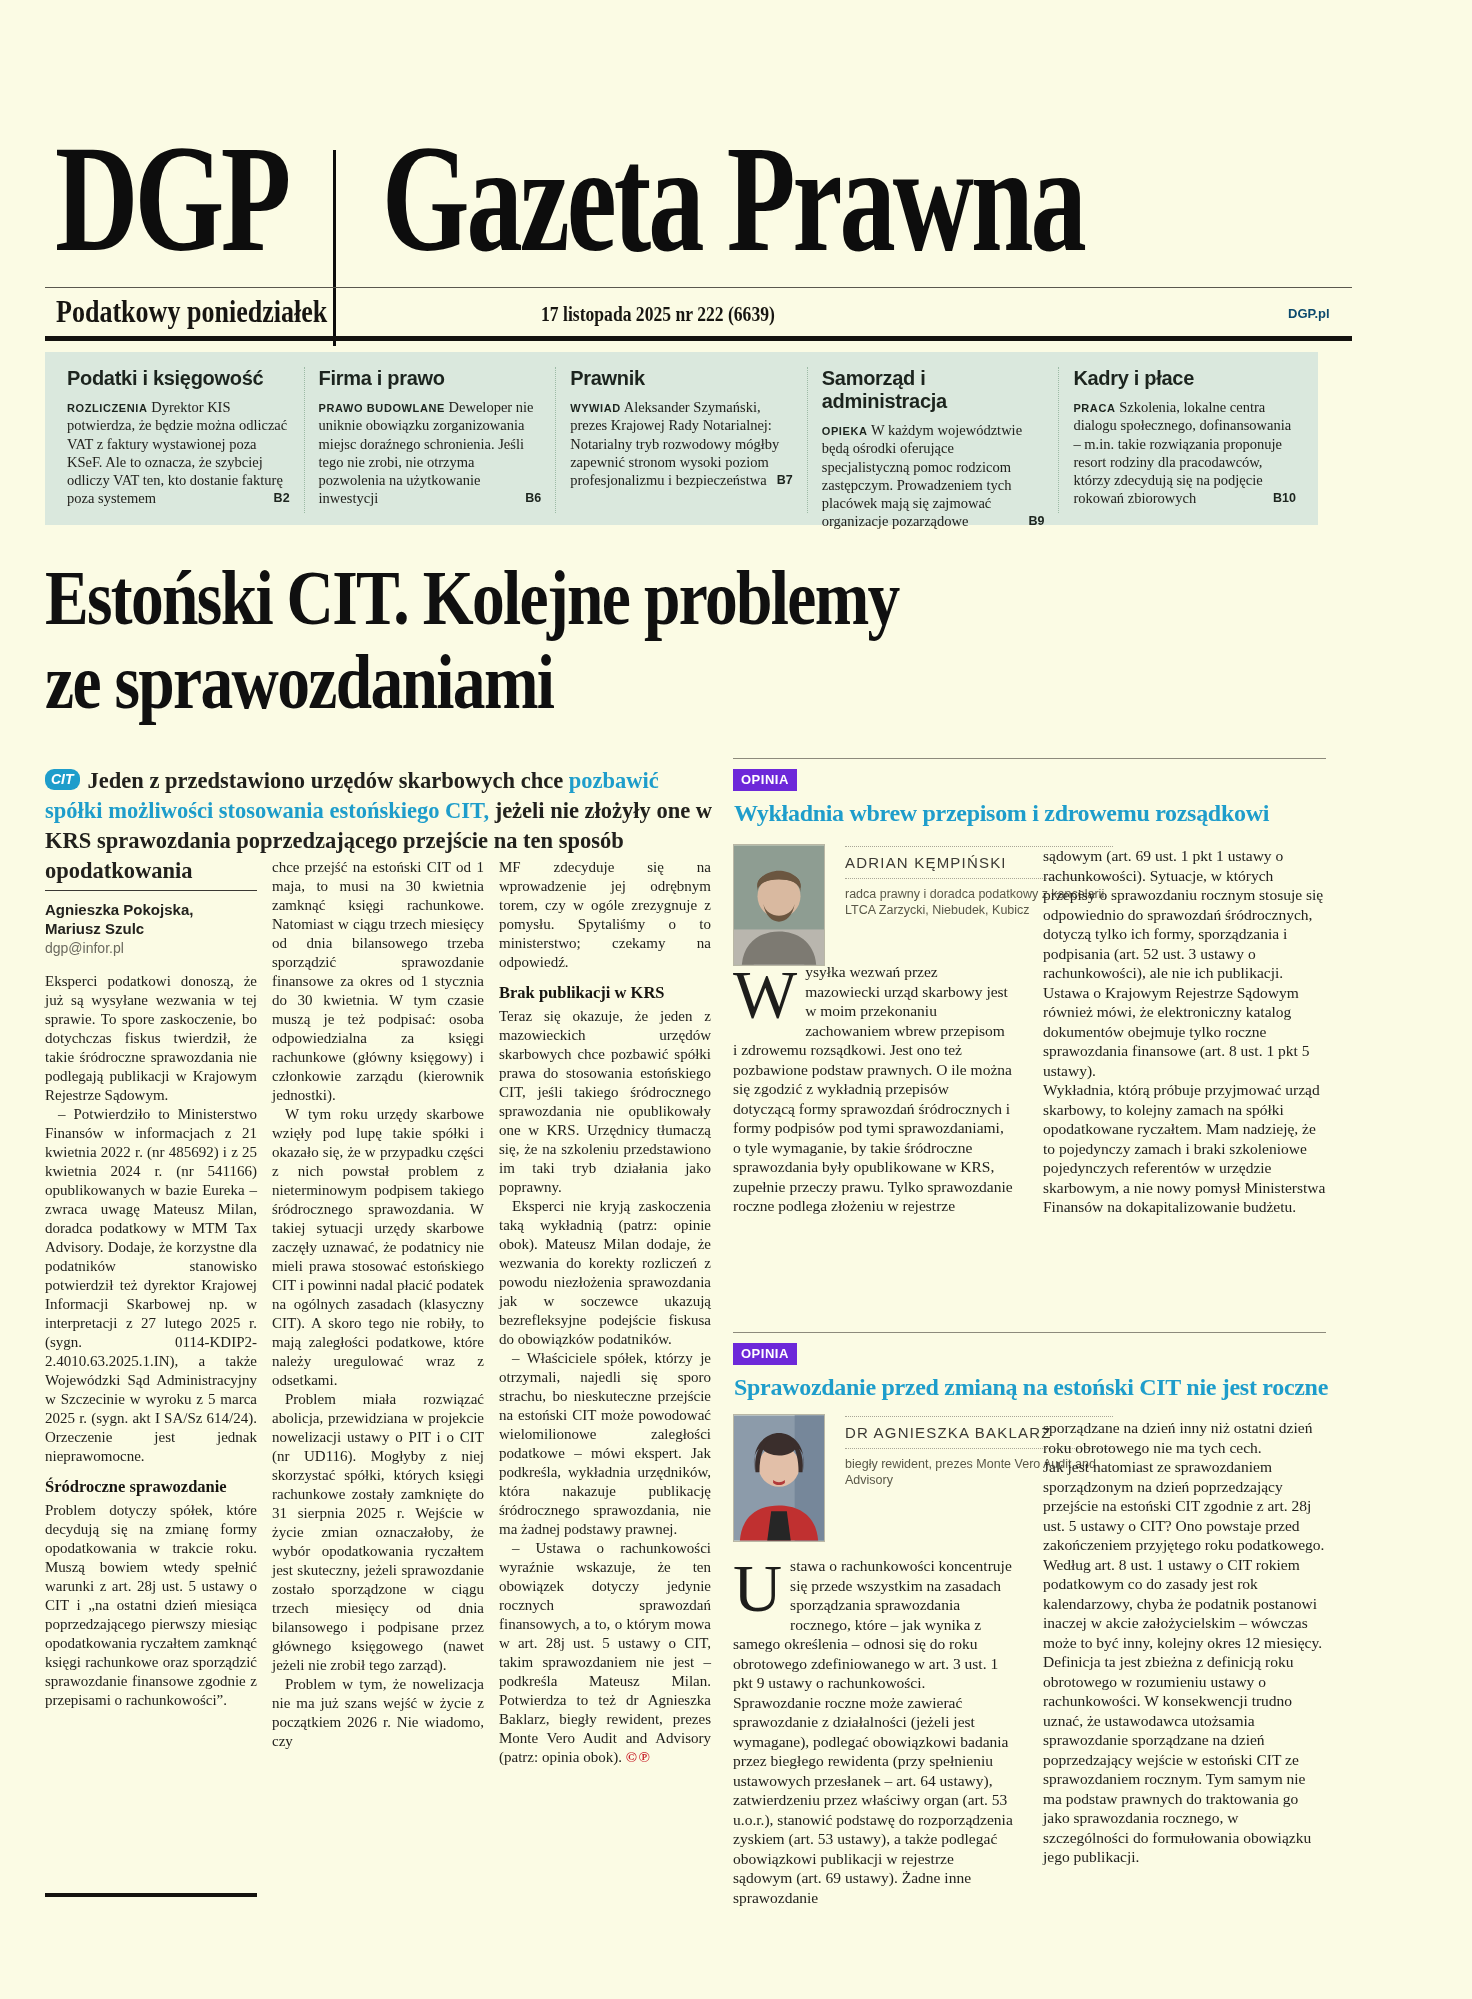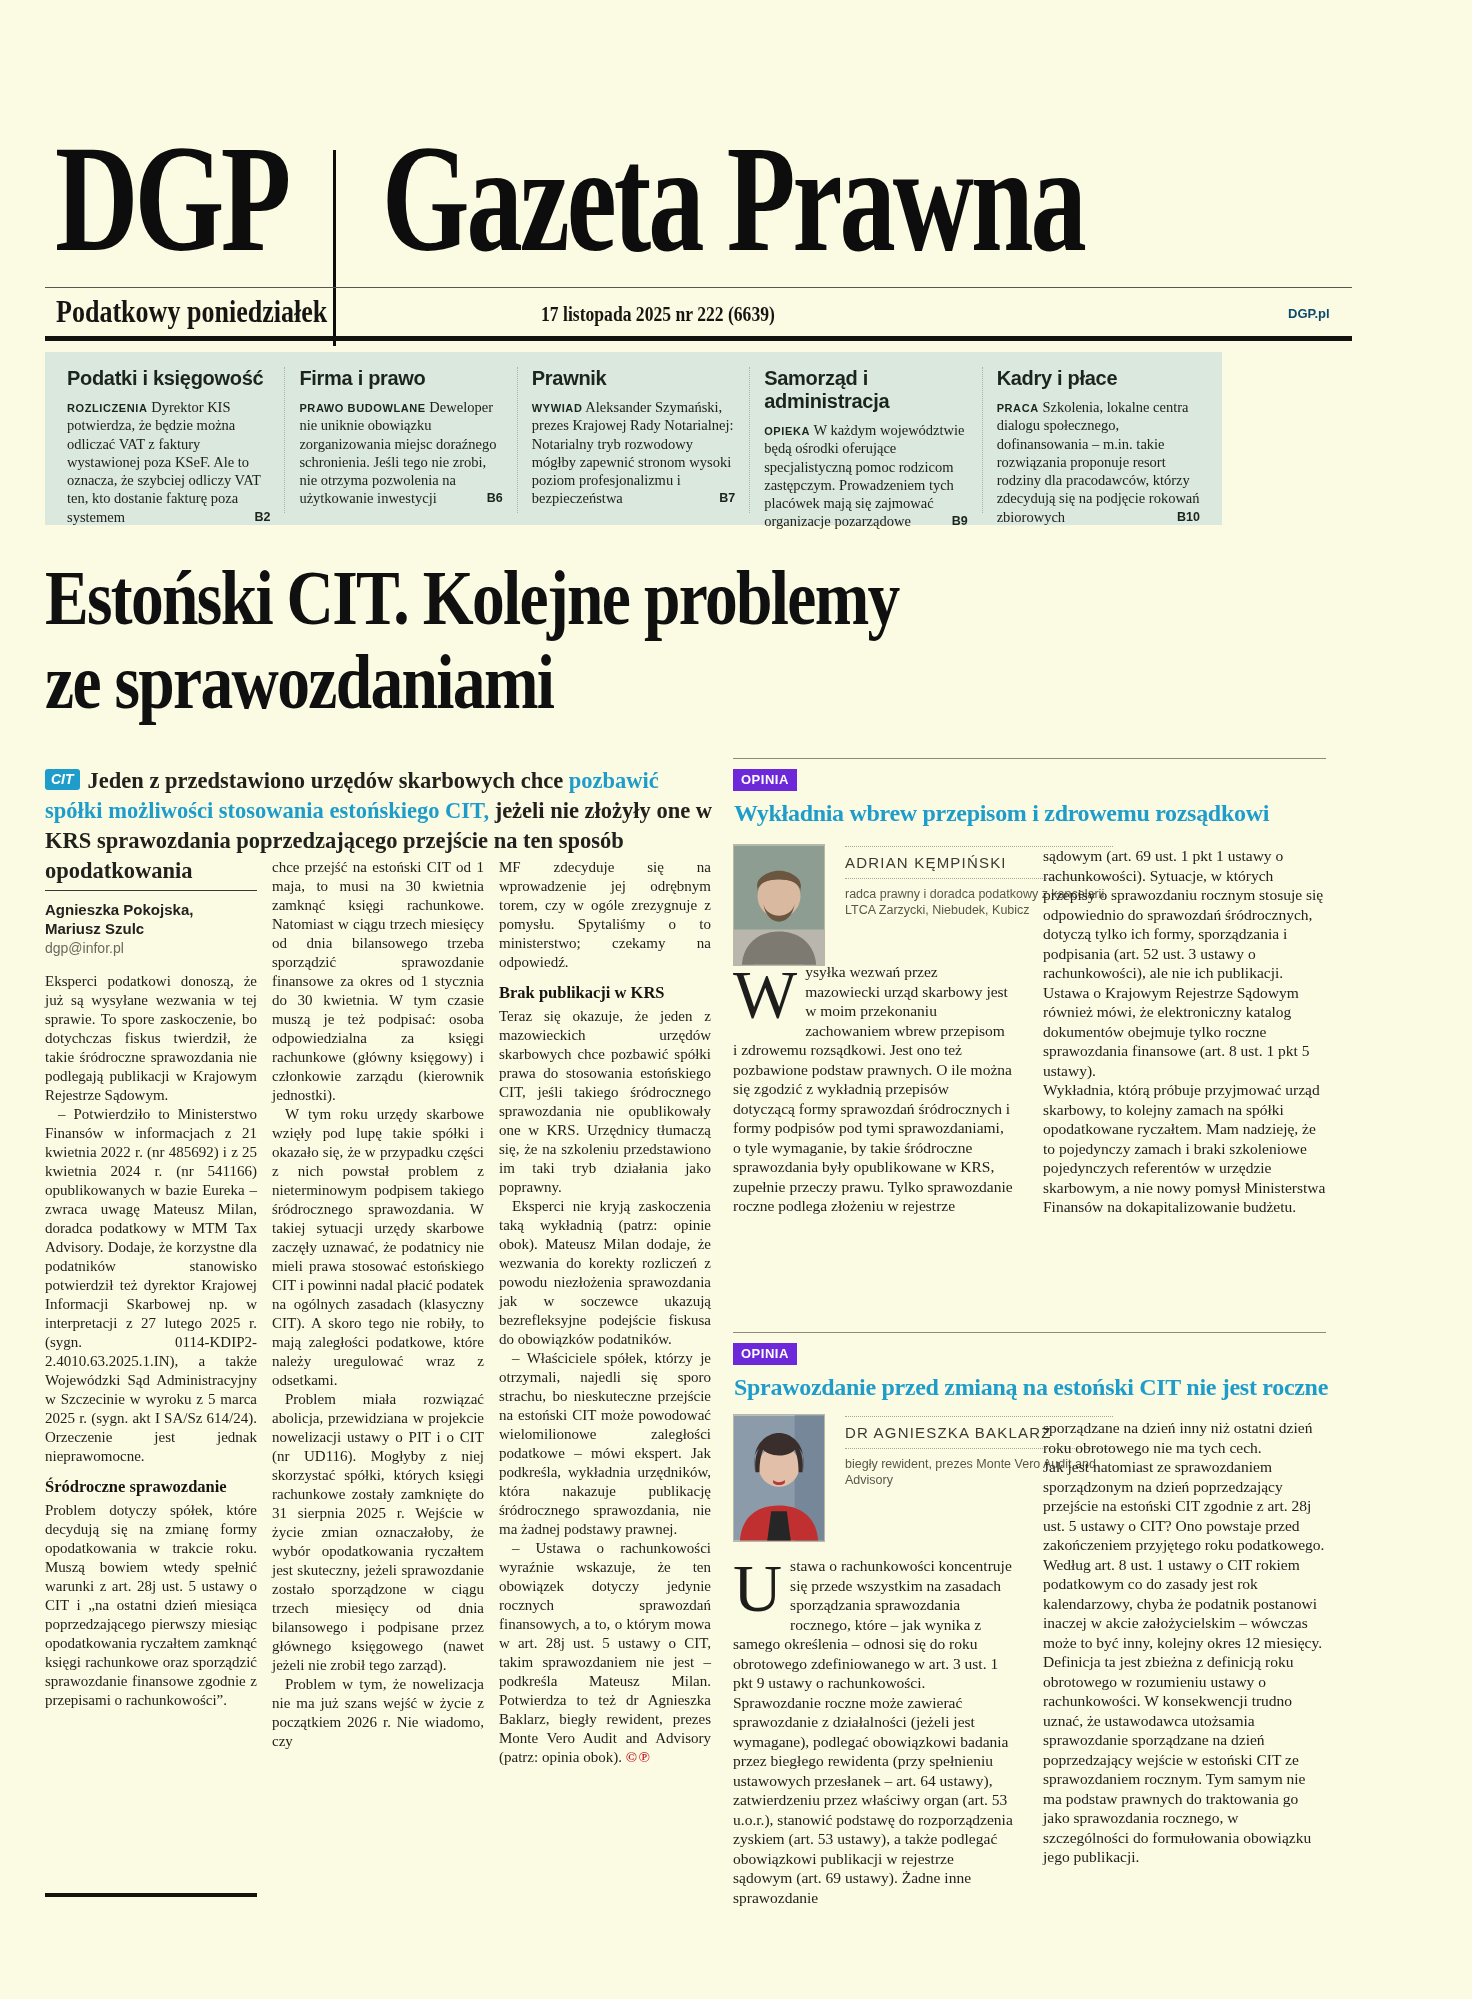--- a/index.html
+++ b/index.html
@@ -12,34 +12,34 @@
   .logo-full { position:absolute; left:382px; top:112px; font:bold 152px "Liberation Serif", serif; color:#0d0d0d; letter-spacing:-4px; transform:scaleX(.74); transform-origin:left top; white-space:nowrap; }
 
   
   .rule-hair { position:absolute; left:45px; top:287px; width:1307px; height:1px; background:#5a574e; }
   .edition { position:absolute; left:56px; top:294px; font:bold 31px "Liberation Serif", serif; transform:scaleX(.84); transform-origin:left top; white-space:nowrap; color:#171511; }
   .issue { position:absolute; left:541px; top:303px; font:bold 20px "Liberation Serif", serif; transform:scaleX(.88); transform-origin:left top; white-space:nowrap; color:#171511; }
   .site { position:absolute; left:1288px; top:306px; font:bold 13px "Liberation Sans", sans-serif; color:#0c4a6e; }
   .rule-thick { position:absolute; left:45px; top:336px; width:1307px; height:5px; background:#14120f; }
 
   
-  .teasers { position:absolute; left:45px; top:352px; width:1177px; height:173px; background:#DAE8DD; display:flex; padding:15px 8px 12px; }
+  .teasers { position:absolute; left:45px; top:352px; width:1273px; height:173px; background:#DAE8DD; display:flex; padding:15px 8px 12px; }
   .tcol { flex:1 1 0; padding:0 14px; }
   .tcol + .tcol { border-left:1px dotted #9cbaa5; }
   .ttitle { font:bold 20px "Liberation Sans", sans-serif; color:#1c241e; letter-spacing:-.3px; margin-bottom:8px; }
   .ttext { font:14.5px/1.26 "Liberation Serif", serif; color:#22211d; }
   .kicker { font:bold 11px "Liberation Sans", sans-serif; letter-spacing:.6px; color:#1c241e; }
   .pageref { float:right; font:bold 12.5px "Liberation Sans", sans-serif; color:#1c241e; margin-top:2px; }
 
   
   .headline { position:absolute; left:45px; top:556px; font:bold 78px/84px "Liberation Serif", serif; color:#101010; letter-spacing:-2px; transform:scaleX(.84); transform-origin:left top; white-space:nowrap; }
 
   
   .lead { position:absolute; left:45px; top:766px; width:668px; font:bold 22.5px/30px "Liberation Serif", serif; color:#22211d; }
-  .lead .tag { display:inline-block; background:#1E9DCB; color:#fff; font:bold italic 14px/14px "Liberation Sans", sans-serif; padding:3px 6px 4px; border-radius:3px; vertical-align:4px; margin-right:8px; }
+  .lead .tag { display:inline-block; background:#1E9DCB; color:#fff; font:bold italic 14px/14px "Liberation Sans", sans-serif; padding:3px 6px 4px; border-radius:9px; vertical-align:4px; margin-right:8px; }
   .lead .hl { color:#1E9DCB; }
 
   
   .byline { position:absolute; left:45px; top:890px; width:212px; border-top:1px solid #3a3833; padding-top:9px; }
   .byline .names { font:bold 15px/19px "Liberation Sans", sans-serif; color:#23221e; }
   .byline .email { font:14px/20px "Liberation Sans", sans-serif; color:#6b695f; }
 
   .body-col { position:absolute; width:212px; }
   .body-col p { font:15px/19px "Liberation Serif", serif; text-align:justify; color:#22211d; }
   .body-col p.ind { text-indent:13px; }

